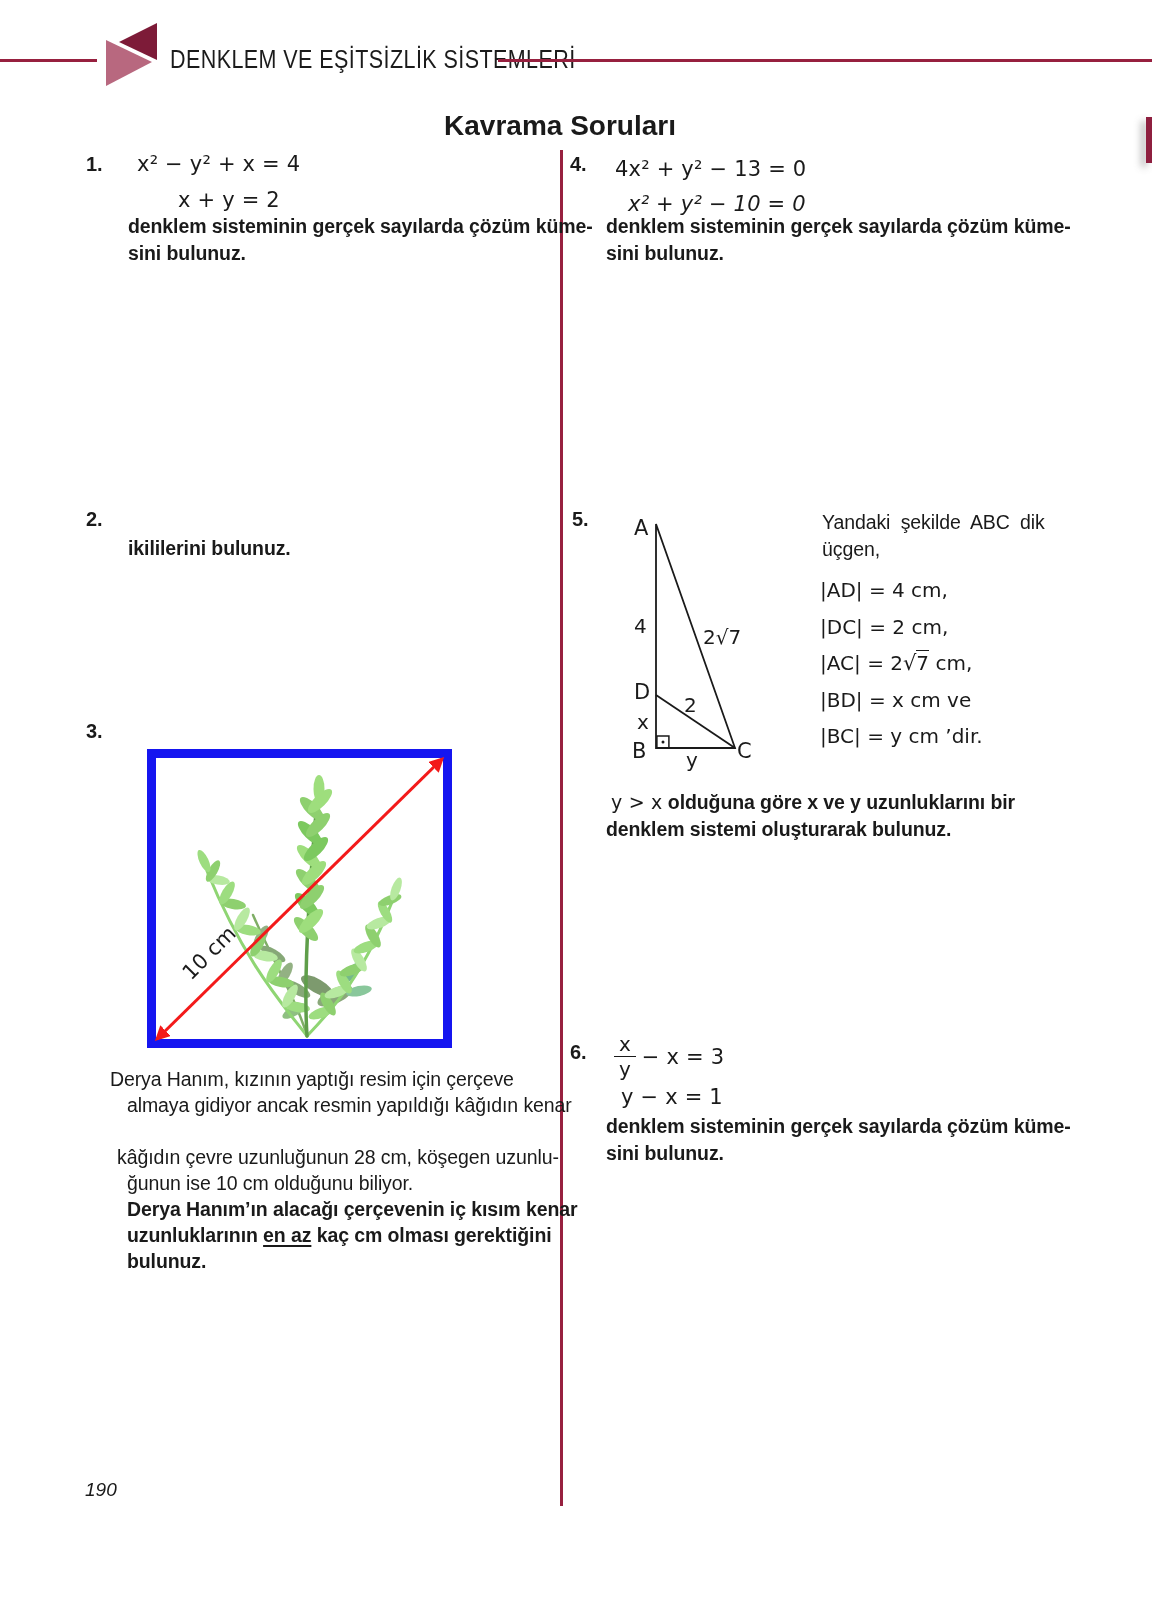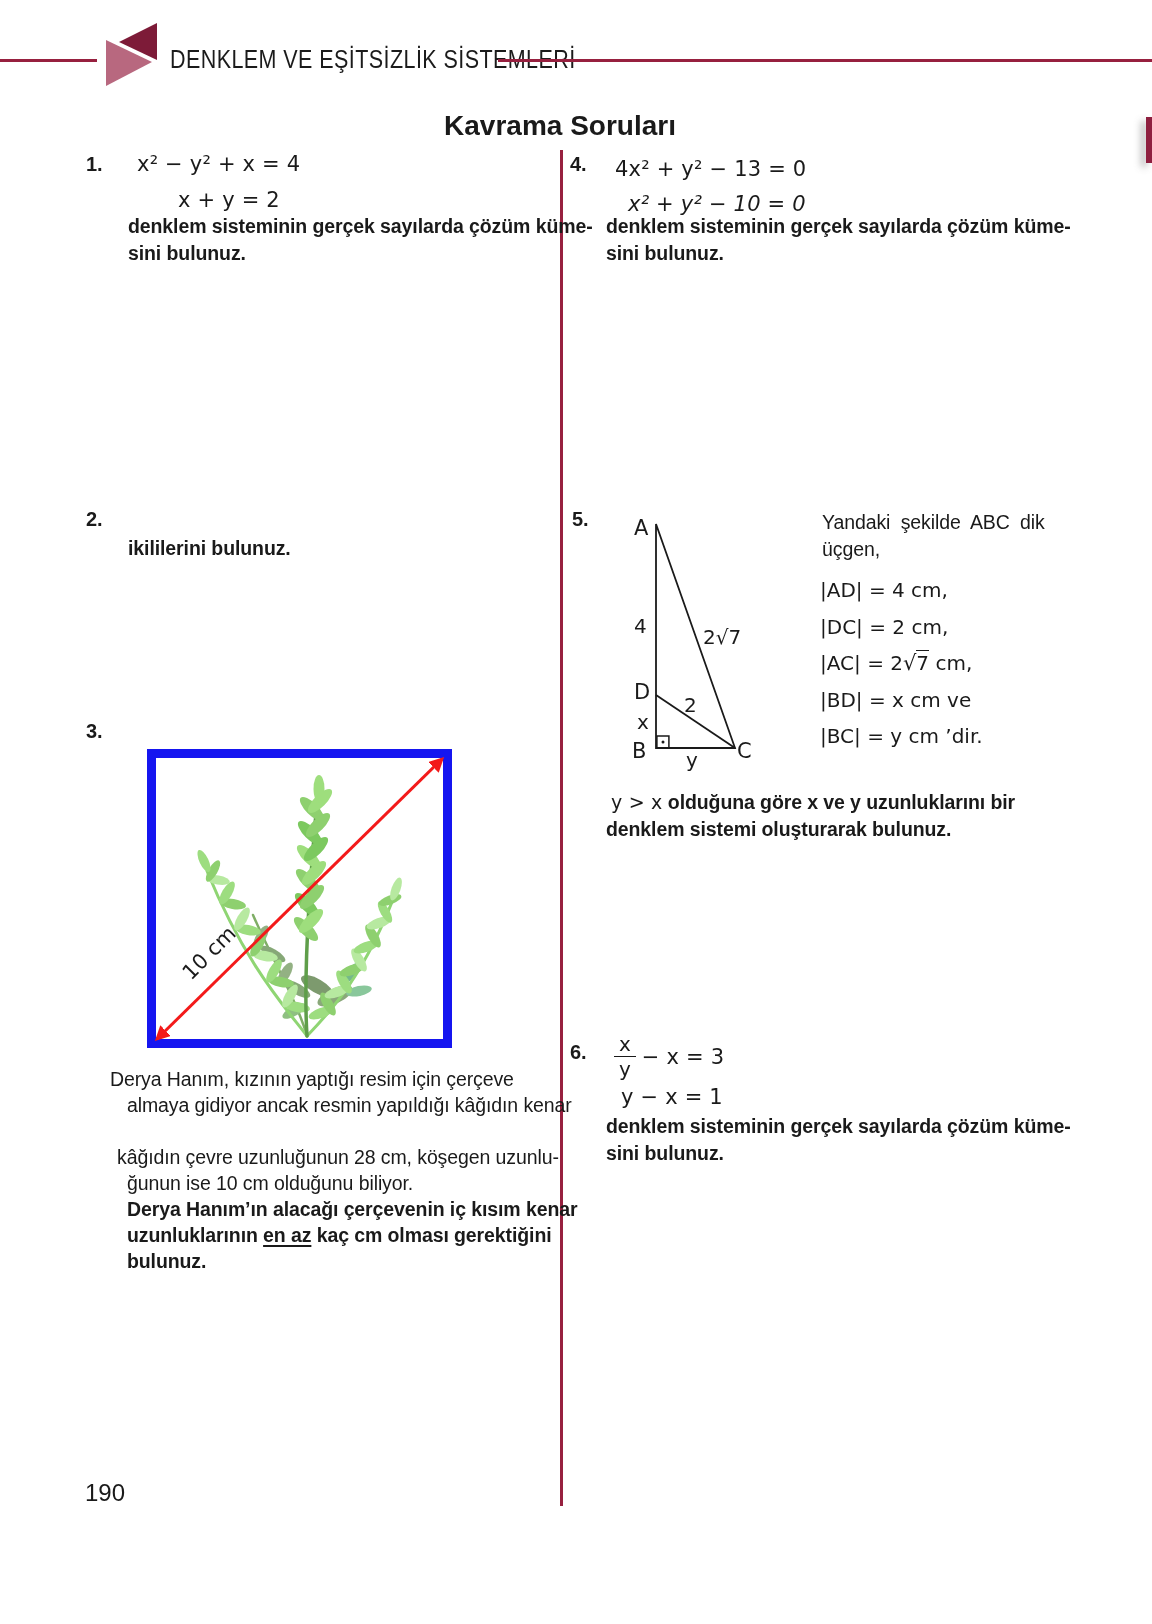--- a/index.html
+++ b/index.html
@@ -18,21 +18,21 @@
   .u{text-decoration:underline;text-decoration-thickness:1.6px;text-underline-offset:3px;}
   .fact{font-family:"DejaVu Sans",sans-serif;font-size:20px;white-space:nowrap;}
   .rad{border-top:1.7px solid #1a1a1a;}
   .sqrt{font-size:21px;}
   .frac{display:inline-block;text-align:center;font-family:"DejaVu Sans",sans-serif;font-size:20px;}
   .frac .fn{display:block;border-bottom:1.7px solid #1a1a1a;padding:0 5px 1px 5px;line-height:22px;}
   .frac .fd{display:block;padding-top:1px;line-height:22px;}
   .divider{position:absolute;left:560px;top:150px;width:2.5px;height:1356px;background:#97203f;}
   .edge-tab{position:absolute;left:1146px;top:117px;width:6px;height:46px;background:#8e1f3f;
             box-shadow:-5px 4px 7px rgba(110,110,110,0.45);}
-  .pagenum{font-size:24px;}
+  .pagenum{font-size:19px;font-style:italic;}
   svg text{font-family:"DejaVu Sans",sans-serif;fill:#1a1a1a;}
   .tri-line{stroke:#1a1a1a;stroke-width:1.8;fill:none;}
   .stem{fill:none;stroke-linecap:round;}
 </style>
 </head>
 <body>
 
 <div class="page">
 
   <div class="abs rule" style="left:0;top:59px;width:97px;"></div>

